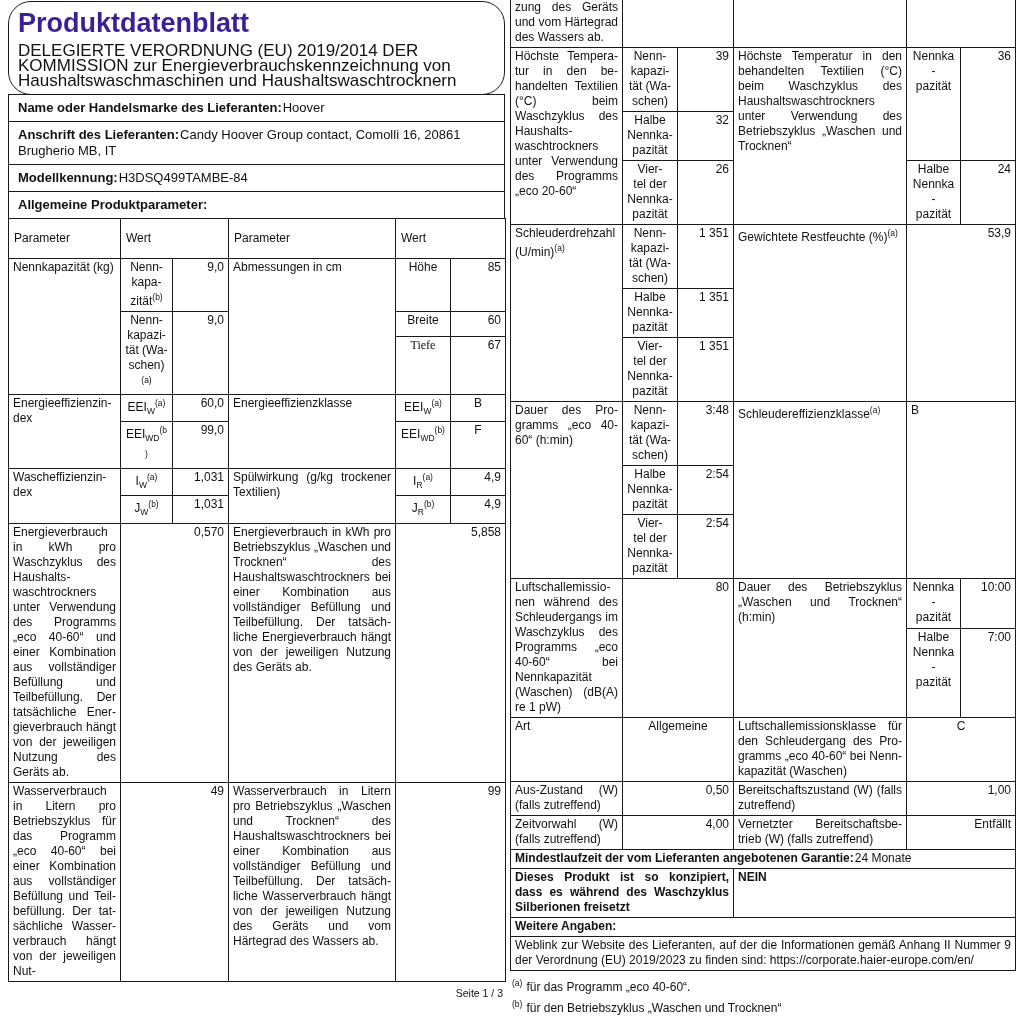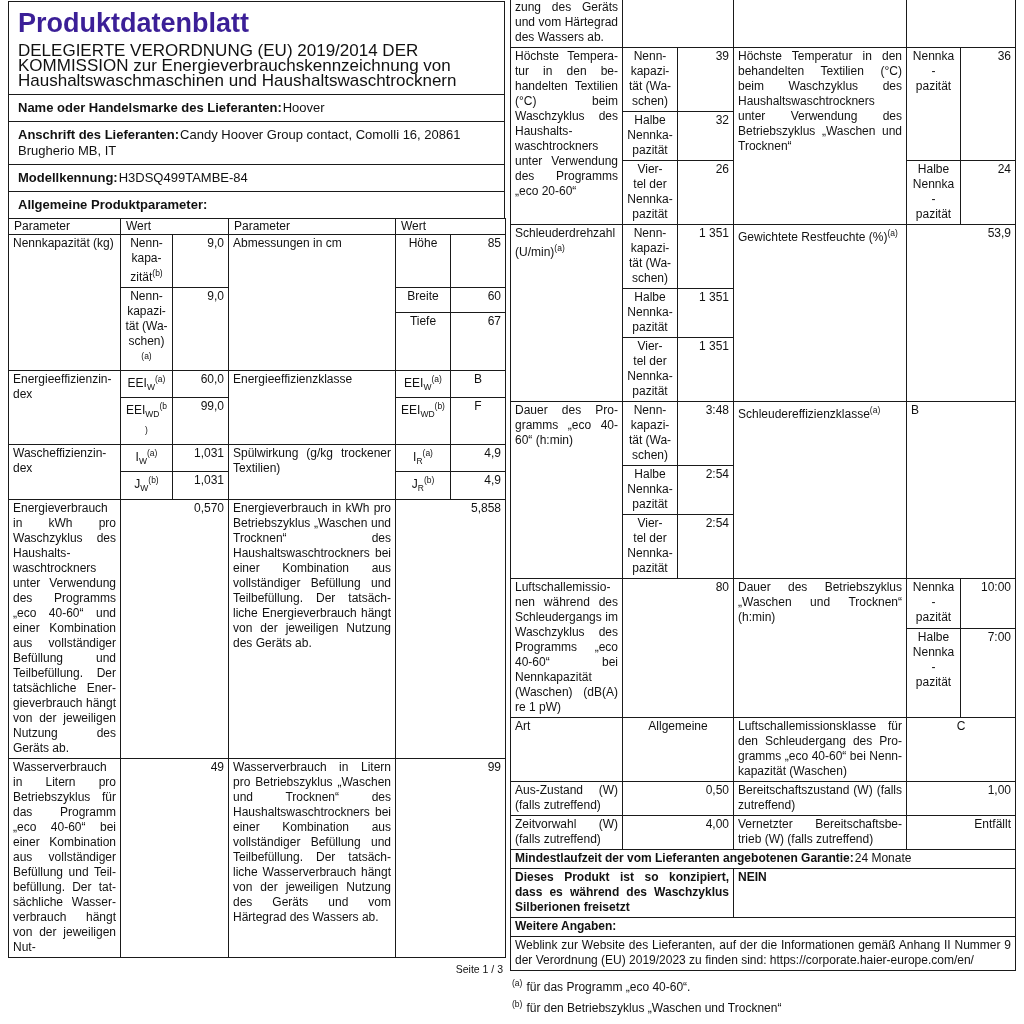--- a/index.html
+++ b/index.html
@@ -2,37 +2,37 @@
 <html lang="de"><head>
 <meta charset="utf-8">
 <style>
   html,body{margin:0;padding:0;background:#ffffff;}
   body{width:1024px;height:1024px;font-family:"Liberation Sans",sans-serif;color:#111;font-size:12px;}
   .page{position:relative;width:1024px;height:1024px;background:#fff;overflow:hidden;}
   .col-left{position:absolute;left:8px;top:2px;width:497px;}
   .col-right{position:absolute;left:510px;top:0;width:505px;}
 
   .box{border:1px solid #1a1a1a;margin-top:-1px;padding:4px 9px;background:#fff;}
-  .titlebox{padding:5px 9px 6px;}
+  .titlebox{padding:5px 9px 6px;border-radius:23px;}
   .doc-title{color:#3b1f97;font-size:27px;font-weight:bold;line-height:32px;margin:0 0 4px 0;}
   .subtitle{font-size:17px;line-height:15px;color:#111;}
   .inforow{font-size:13px;line-height:16px;padding:5px 9px;}
   .b{font-weight:bold;}
   .val-gap{margin-left:1px;}
 
   table.ptable{border-collapse:collapse;table-layout:fixed;width:100%;margin-top:-1px;}
   .ptable td{border:1px solid #1a1a1a;vertical-align:top;padding:1px 4px 2px 4px;line-height:15px;font-size:12px;word-wrap:break-word;}
-  .ptable tr.hdr td{padding:0 5px;}
+  .ptable tr.hdr td{padding:12px 5px;}
   .just{text-align:justify;hyphens:manual;-webkit-hyphens:manual;}
   .ctr{text-align:center;padding-left:2px;padding-right:2px;}
   .num{text-align:right;}
   .pre{white-space:pre-line;}
   sub{font-size:8.5px;}
   sup{font-size:8.5px;}
-  .h18{height:18px;}.h20{height:20px;}.h42{height:42px;}.h48{height:48px;}.h45{height:45px;}.h46{height:46px;}
+  .h18{height:18px;}.h20{height:20px;}.h42{height:42px;}.h48{height:48px;font-family:Liberation Serif, serif;}.h45{height:45px;}.h46{height:46px;}
   .rt tr:first-child td{border-top:none;}
 
   .pageno{font-size:10.5px;text-align:right;padding:5px 2px 0 0;}
   .footnotes{padding:4px 0 0 2px;font-size:12px;line-height:17px;}
   .fnline sup{margin-right:4px;}
 </style>
 </head>
 <body>
 
 <div class="page">

